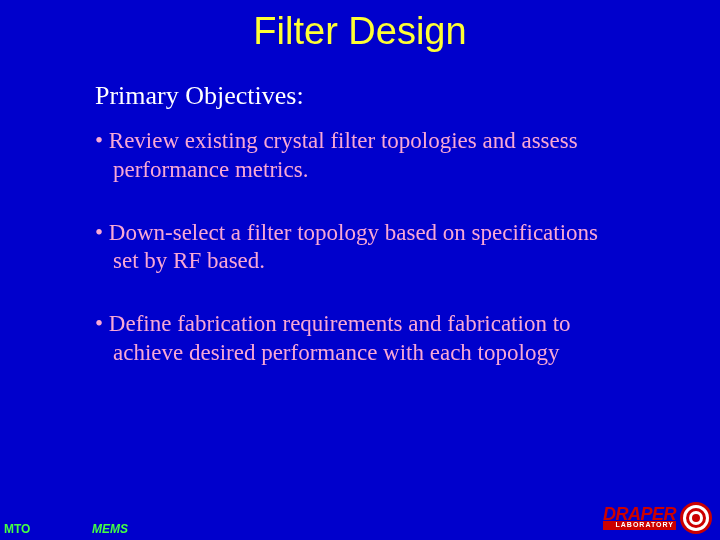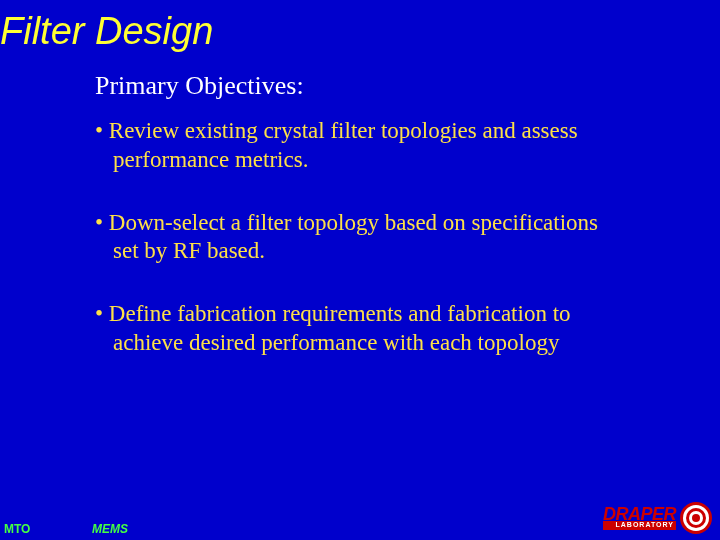--- a/index.html
+++ b/index.html
@@ -11,43 +11,43 @@
     color: #ffff00;
     position: relative;
     overflow: hidden;
   }
   .slide {
     width: 100%;
     height: 100%;
     padding: 10px 0 0 0;
   }
   .title {
+    text-align: center;
     font-size: 38px;
     font-weight: normal;
-    margin-bottom: 18px;
+    margin-bottom: 28px;
     font-family: Arial, sans-serif;
     color: #ffff33;
-    font-style: italic;
   }
   .subtitle {
     font-size: 26px;
     margin-left: 95px;
     margin-bottom: 16px;
     font-weight: normal;
     color: #ffffff;
   }
   .bullets {
     margin-left: 95px;
     margin-right: 60px;
   }
   .bullet {
     font-size: 23px;
     line-height: 1.25;
     margin-bottom: 34px;
-    color: #fde047;
+    color: #f9a8d4;
   }
   .bullet-mark {
     display: inline;
   }
   .bullet-text {
     display: inline;
   }
   .bullet-cont {
     display: block;
     padding-left: 18px;

